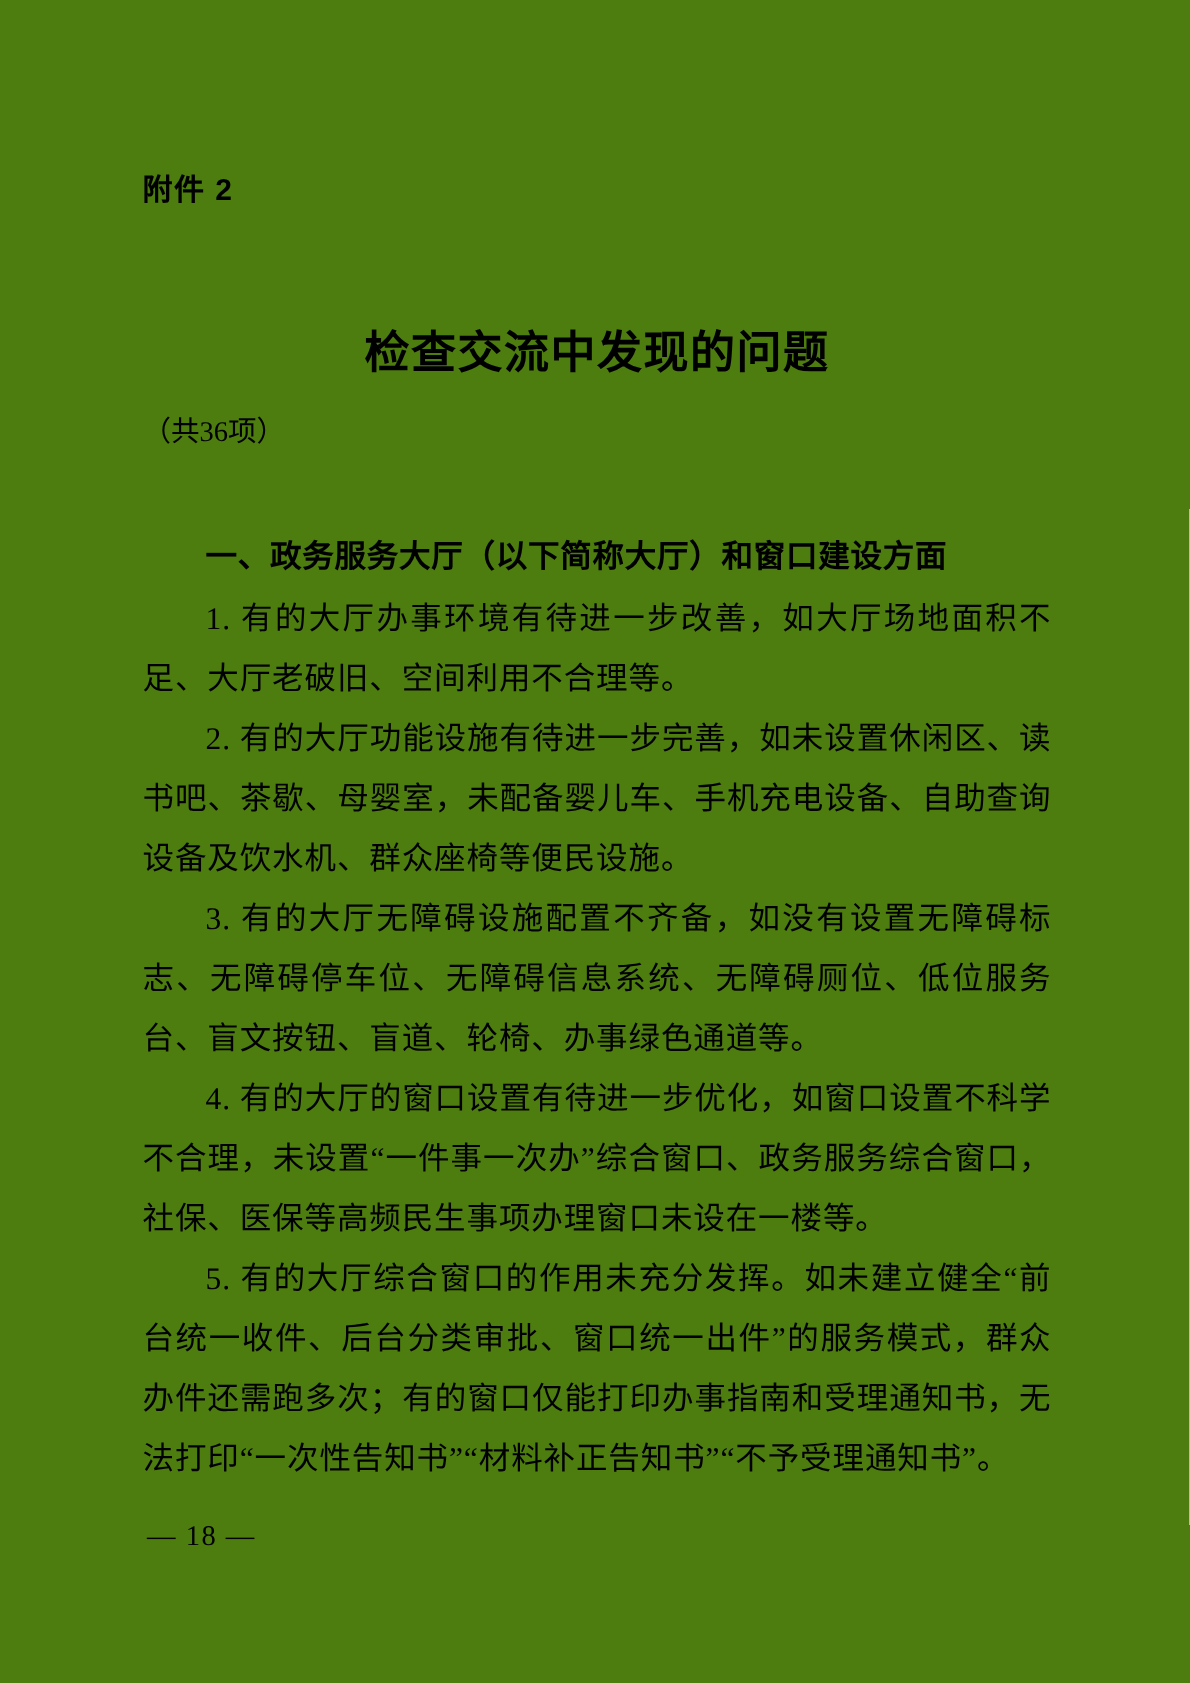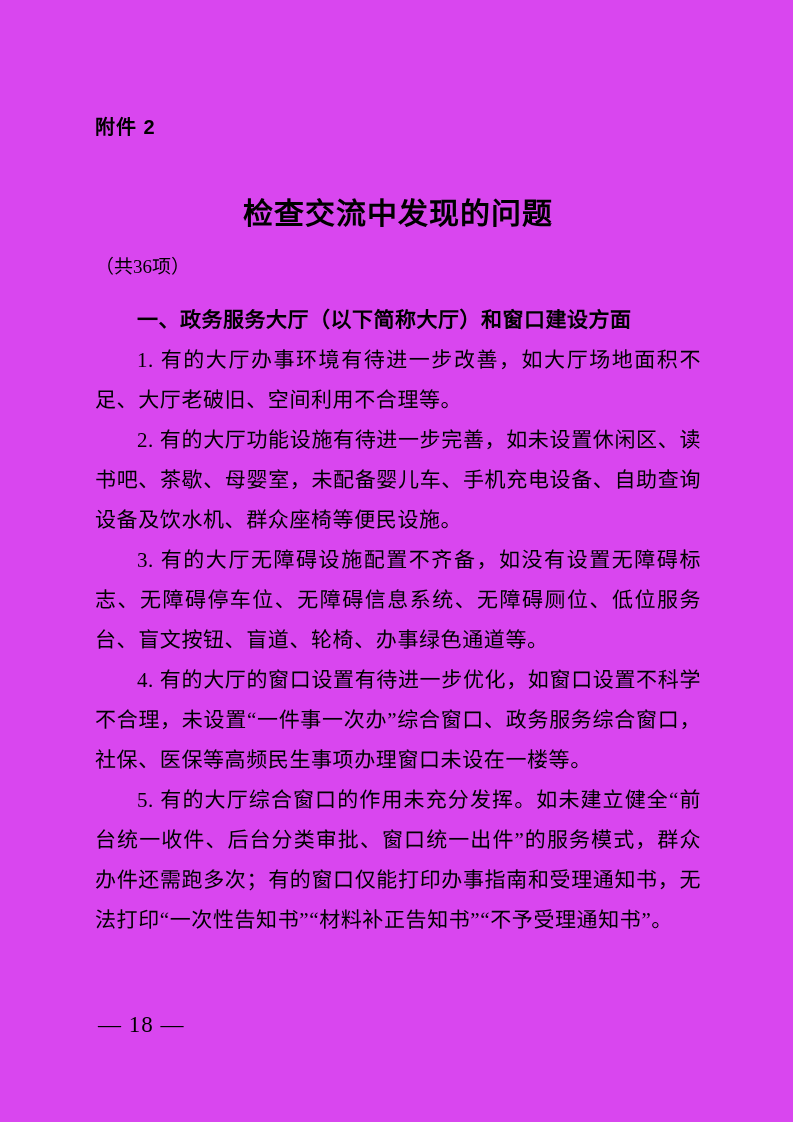--- a/index.html
+++ b/index.html
@@ -4,75 +4,75 @@
 <style>
   html, body {
     margin: 0;
     padding: 0;
     background: #ffffff;
   }
   .page {
     position: relative;
     width: 793px;
     height: 1122px;
-    background: #d946ef;
+    background: #4d7c0f;
     color: #000000;
     overflow: hidden;
     font-family: "Liberation Serif", "DejaVu Serif", serif;
   }
   .content {
     position: absolute;
     left: 95px;
     top: 114px;
     width: 606px;
   }
   .attachment-label {
     font-family: "Liberation Sans", "DejaVu Sans", sans-serif;
     font-weight: 700;
     font-size: 20px;
     line-height: 26px;
     letter-spacing: 1px;
     text-align: left;
   }
   .doc-title {
-    margin-top: 54px;
+    margin-top: 76px;
     font-size: 30px;
     font-weight: 700;
     line-height: 40px;
     text-align: center;
     letter-spacing: 1px;
   }
   .doc-subtitle {
     margin-top: 15px;
     font-size: 19px;
     line-height: 26px;
   }
   .section-heading {
-    margin-top: 20px;
+    margin-top: 50px;
     font-family: Liberation Sans, sans-serif;
     font-weight: 700;
     font-size: 21px;
     line-height: 40px;
     text-indent: 2em;
     letter-spacing: 0.5px;
   }
   .body-paragraph {
     margin: 0;
     font-size: 21px;
     line-height: 40px;
     text-indent: 2em;
     text-align: justify;
     text-justify: inter-ideograph;
     letter-spacing: 0.6px;
   }
   .page-number {
     position: absolute;
     left: 98px;
     top: 1012px;
-    font-size: 23px;
+    font-size: 19px;
     line-height: 26px;
     letter-spacing: 1px;
   }
 </style>
 </head>
 <body>
 
 <div class="page">
   <div class="content">
     <div class="attachment-label">附件 2</div>

